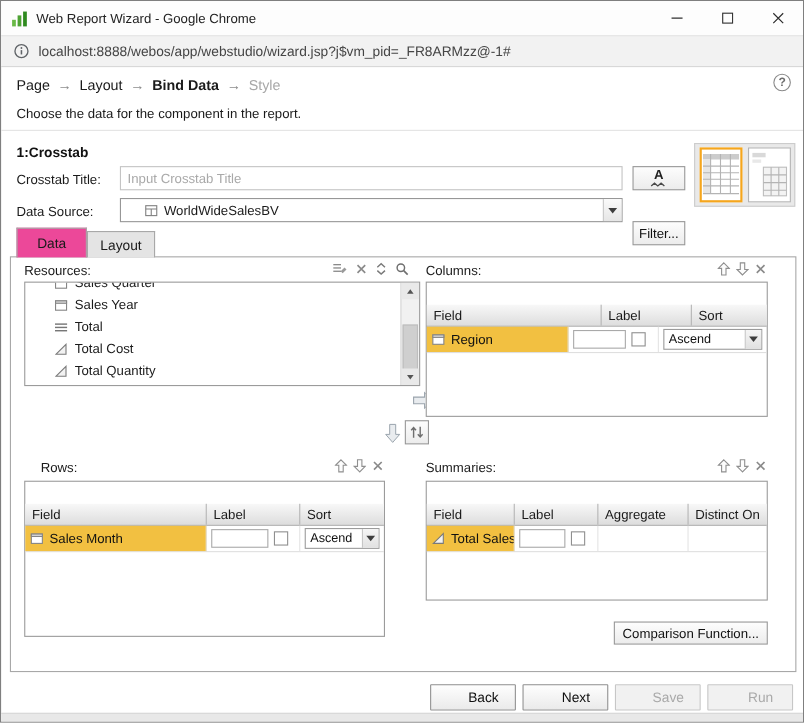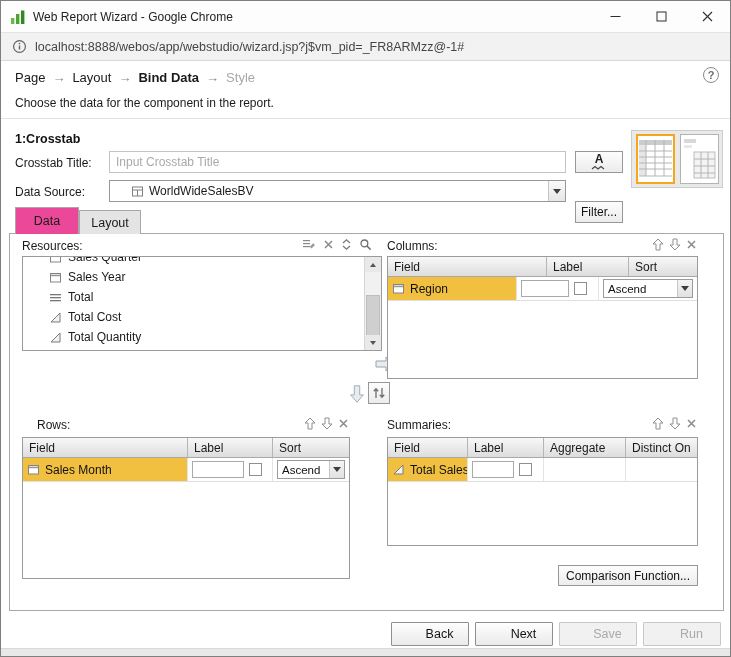--- a/index.html
+++ b/index.html
@@ -90,21 +90,21 @@
   .tri-down-s{width:0;height:0;border-left:3.5px solid transparent;border-right:3.5px solid transparent;
               border-top:4.5px solid #555;}
 
   
   .xfer{position:absolute;}
   .swap-btn{position:absolute;left:358px;top:148px;width:22px;height:22px;}
 
   
   .gtable{position:absolute;border:1px solid #9b9b9b;background:#fff;}
   .gt-head{display:flex;height:20px;background:linear-gradient(#f8f8f8,#dddddd);
-           border-bottom:1px solid #a8a8a8;}
+           border-bottom:1px solid #a8a8a8;margin-top:20px;}
   .gt-hcell{font-size:12px;color:#1a1a1a;padding:0 6px;display:flex;align-items:center;
             border-right:1px solid #b5b5b5;overflow:hidden;white-space:nowrap;}
   .gt-hcell.gt-last{border-right:none;}
   .gt-row{display:flex;height:24px;border-bottom:1px solid #dfdfdf;}
   .gt-cell{display:flex;align-items:center;padding:0 4px;gap:5px;border-right:1px solid #e4e4e4;
            overflow:hidden;white-space:nowrap;}
   .gt-cell.gt-last{border-right:none;}
   .hl{background:var(--highlight);}
   .cell-text{font-size:12px;color:#111;}
   .small-input{width:48px;height:17px;border:1px solid #a9a9a9;background:#fff;outline:none;

